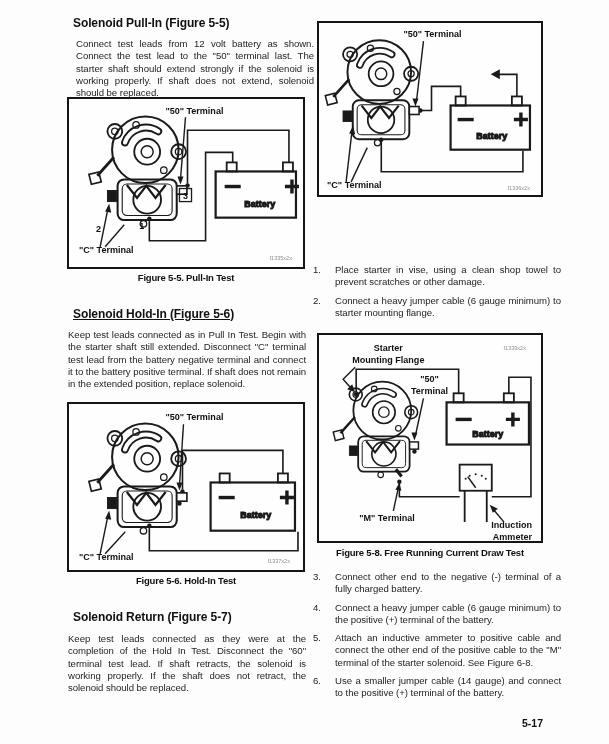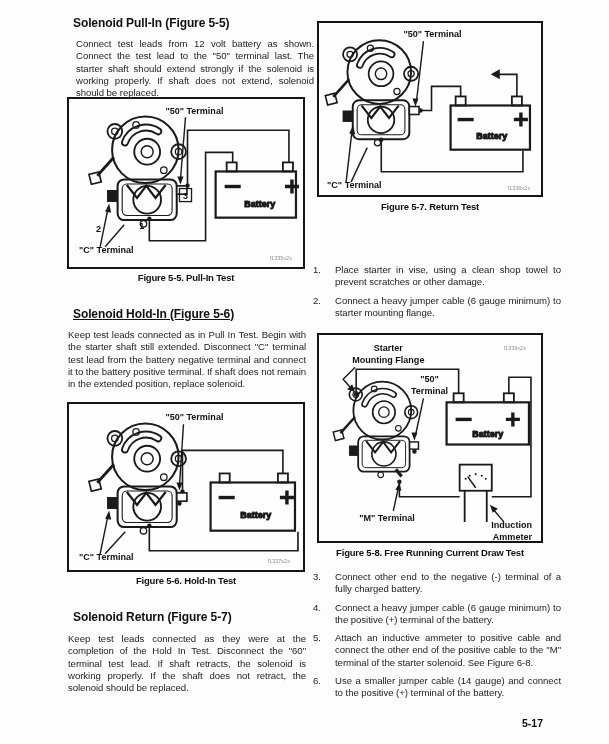--- a/index.html
+++ b/index.html
@@ -194,21 +194,20 @@
       <text class="dlabel" x="84" y="14">"50" Terminal</text>
       <path class="lead" d="M104,18 L97,78"></path>
         <polygon class="ah" points="96,83 93,75 99,75"></polygon>
       <text class="dlabel" x="8" y="164">"C" Terminal</text>
       <path class="lead" d="M27,158 L33,106"></path>
         <polygon class="ah" points="34,102 30,110 36,111"></polygon>
       <path class="lead" d="M32,158 L48,124"></path>
       <text class="dcode" x="210" y="166" text-anchor="end">f1336x2x</text>
     </svg>
   </div>
-  <div class="abs caption" style="left:317px; top:201px; width:226px;">Figure 5-7. Return Test</div>
 
   <h2 class="abs sec-heading" style="left:313px; top:229px; width:248px;">
   </h2>
 
   <div class="abs steps" style="left:313px; top:264px; width:248px;">
     <div class="step">
       <span class="step-num">1.</span>
       <span class="step-text">Place starter in vise, using a clean shop towel to prevent scratches or other damage.</span>
     </div>
     <div class="step">

